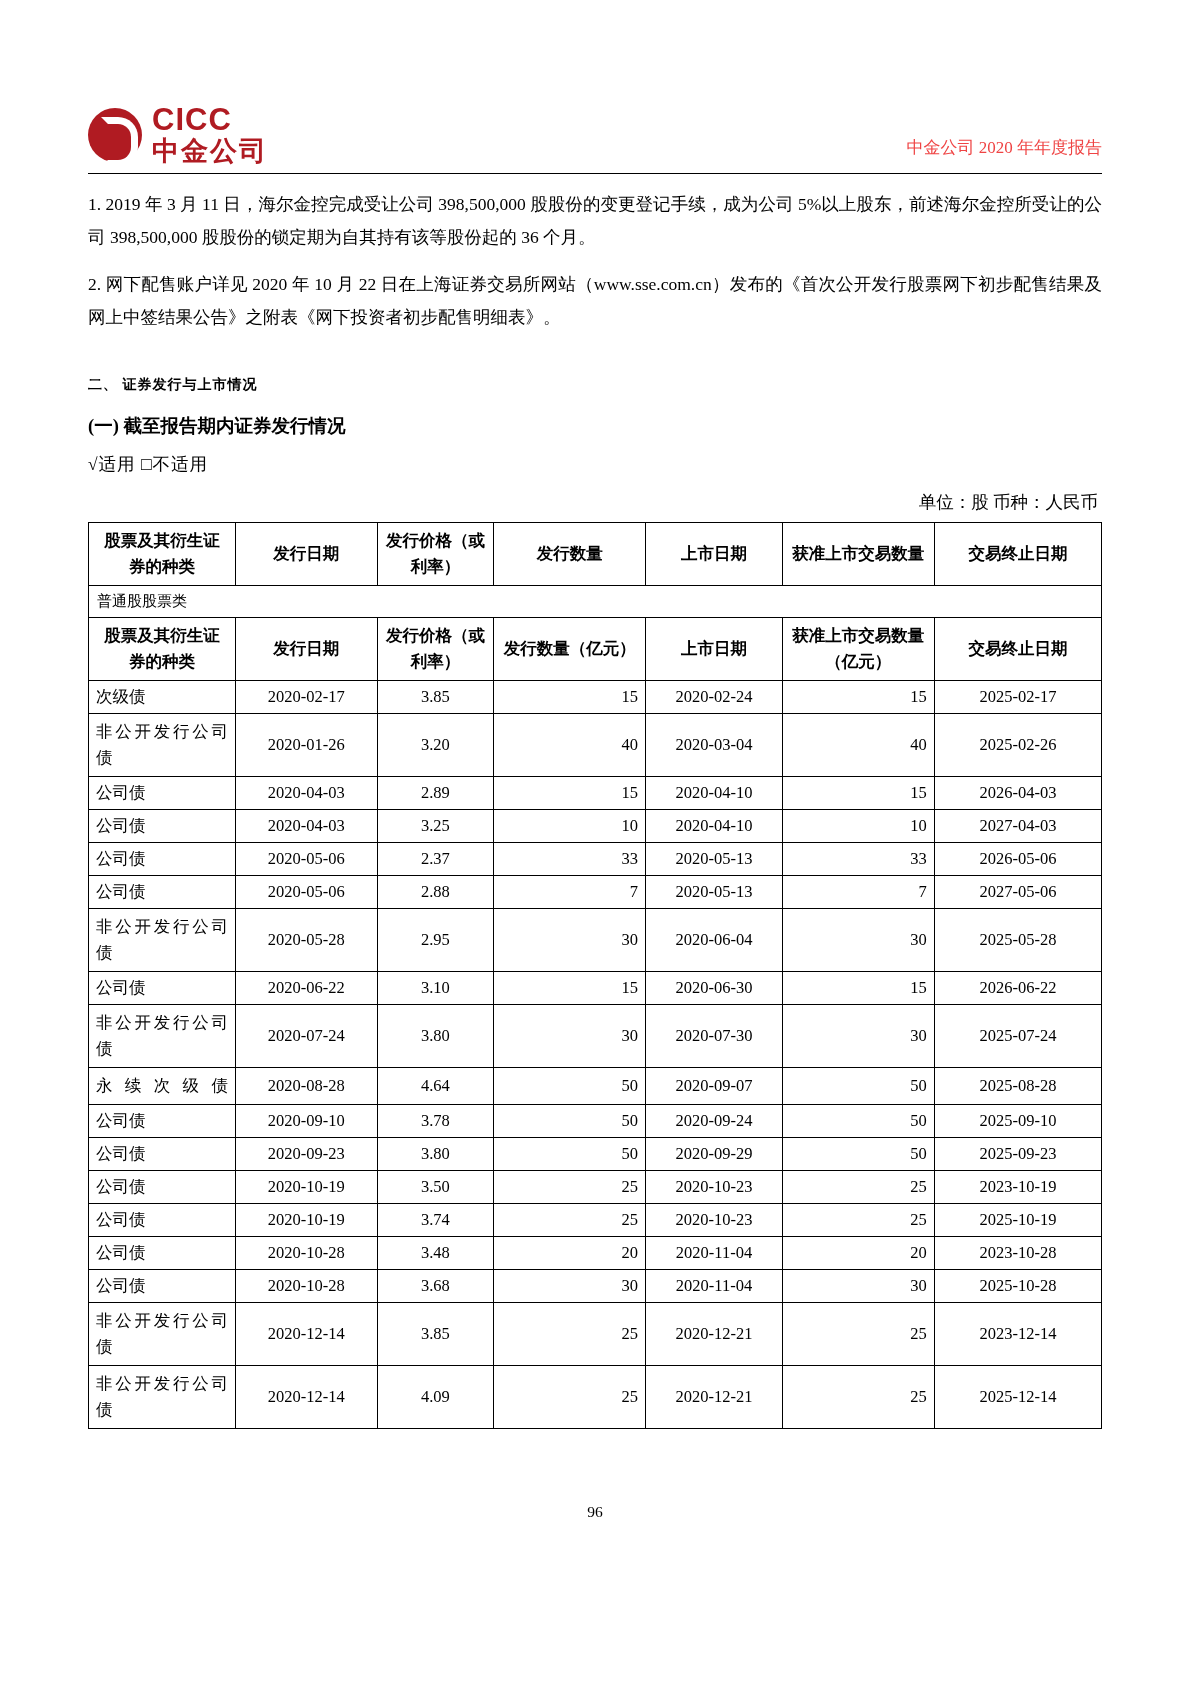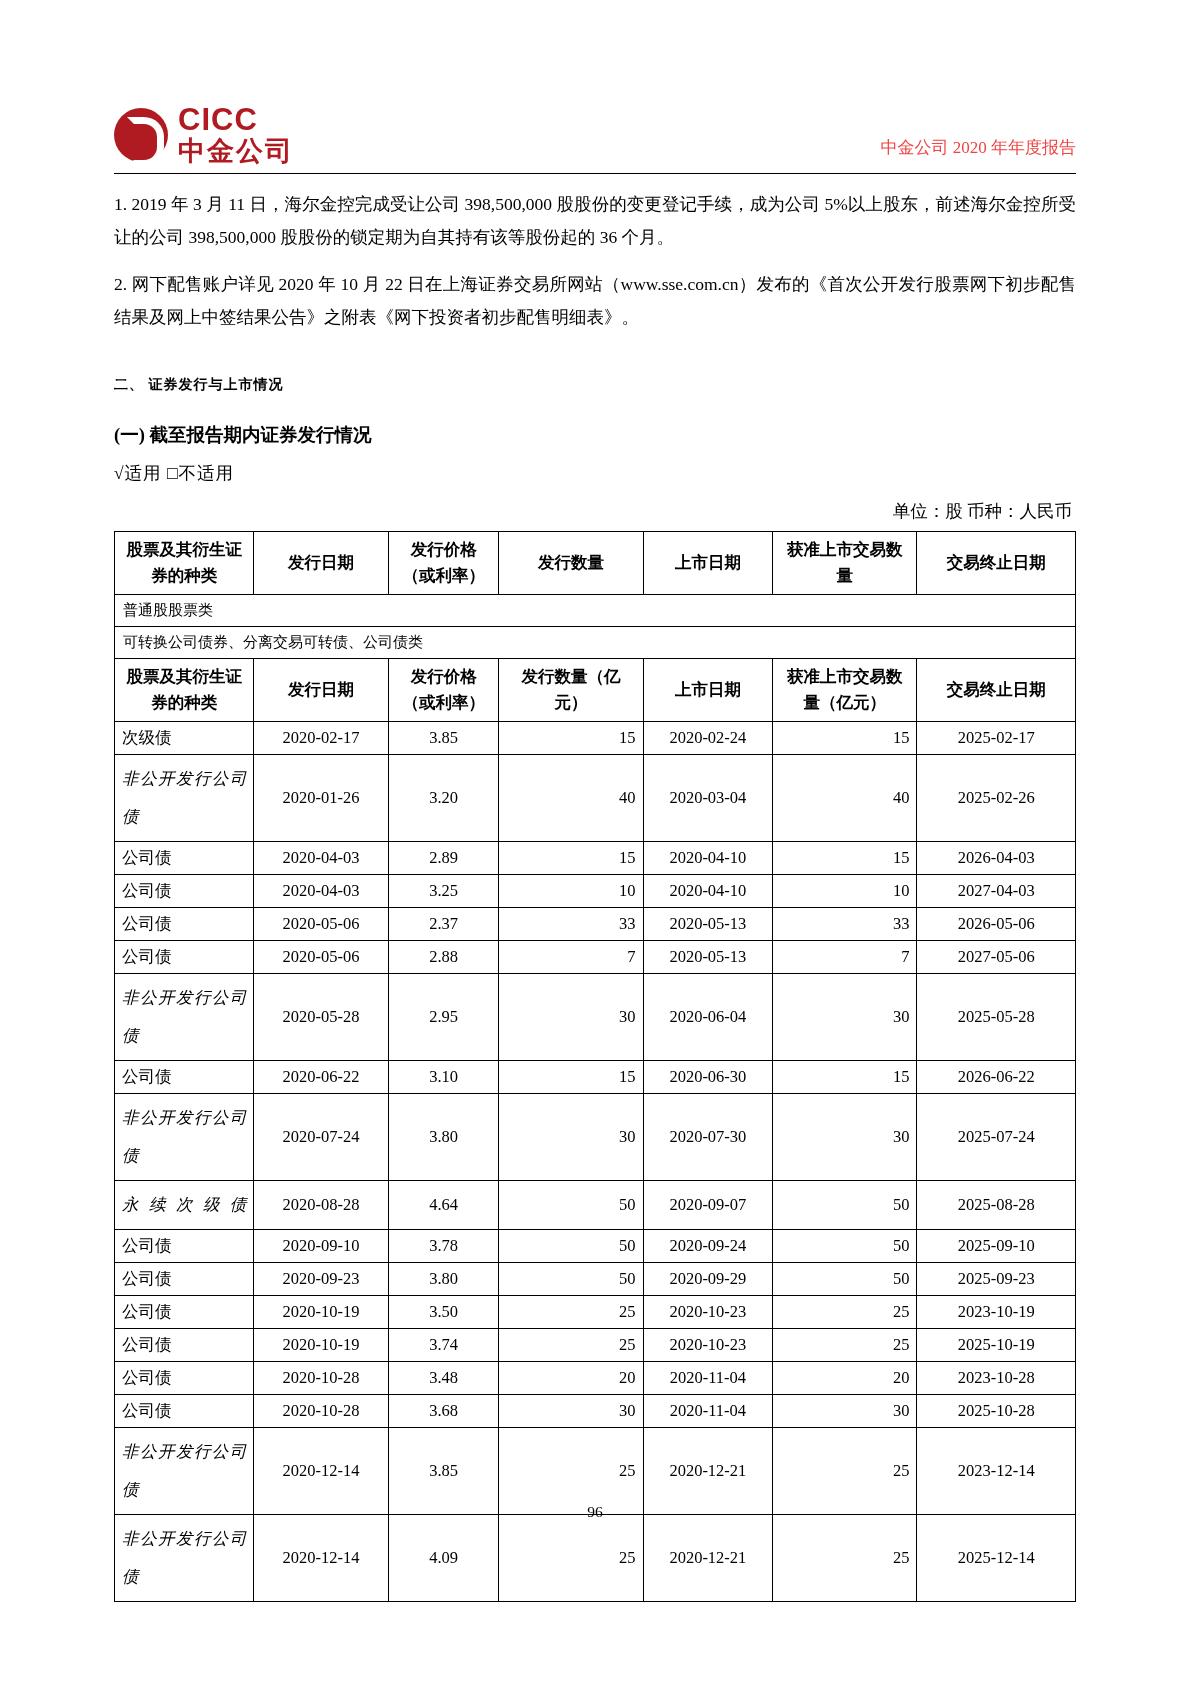--- a/index.html
+++ b/index.html
@@ -12,21 +12,21 @@
     height: 1683px;
     font-family: "Liberation Serif", "DejaVu Serif", serif;
     color: #000000;
     position: relative;
   }
   .page {
     position: relative;
     width: 1190px;
     height: 1585px;
     box-sizing: border-box;
-    padding: 0 114px;
+    padding: 0 88px;
   }
 
   
   .header {
     position: relative;
     height: 110px;
     padding-top: 55px;
     display: flex;
     align-items: flex-end;
     justify-content: space-between;
@@ -89,21 +89,21 @@
   }
   .sec-title {
     font-size: 14px;
     font-weight: bold;
     margin-top: 42px;
     letter-spacing: 1px;
   }
   .sub-title {
     font-size: 18.5px;
     font-weight: bold;
-    margin-top: 28px;
+    margin-top: 19px;
   }
   .applies {
     font-size: 17.5px;
     margin-top: 14px;
     letter-spacing: 1px;
   }
   .unit-line {
     font-size: 17.5px;
     text-align: right;
     margin-top: 14px;
@@ -127,22 +127,21 @@
     font-weight: bold;
     text-align: center;
     line-height: 26px;
   }
   td.c { text-align: center; }
   td.r { text-align: right; }
   td.l { text-align: left; }
   td.just {
     text-align: justify;
     text-align-last: justify;
-    line-height: 38px;
-    font-style: italic;
+    line-height: 26px;
   }
   .grouprow td {
     text-align: left;
     font-size: 15px;
     padding: 6px 8px;
   }
   .pagenum {
     position: absolute;
     bottom: 64px;
     left: 0;
@@ -194,23 +193,20 @@
         <th>发行数量</th>
         <th>上市日期</th>
         <th>获准上市交易数量</th>
         <th>交易终止日期</th>
       </tr>
     </thead>
     <tbody>
       <tr class="grouprow">
         <td colspan="7">普通股股票类</td>
       </tr>
-      <tr class="grouprow">
-        <td colspan="7">可转换公司债券、分离交易可转债、公司债类</td>
-      </tr>
       <tr>
         <th>股票及其衍生证券的种类</th>
         <th>发行日期</th>
         <th>发行价格（或利率）</th>
         <th>发行数量（亿元）</th>
         <th>上市日期</th>
         <th>获准上市交易数量（亿元）</th>
         <th>交易终止日期</th>
       </tr>
       </tbody>

